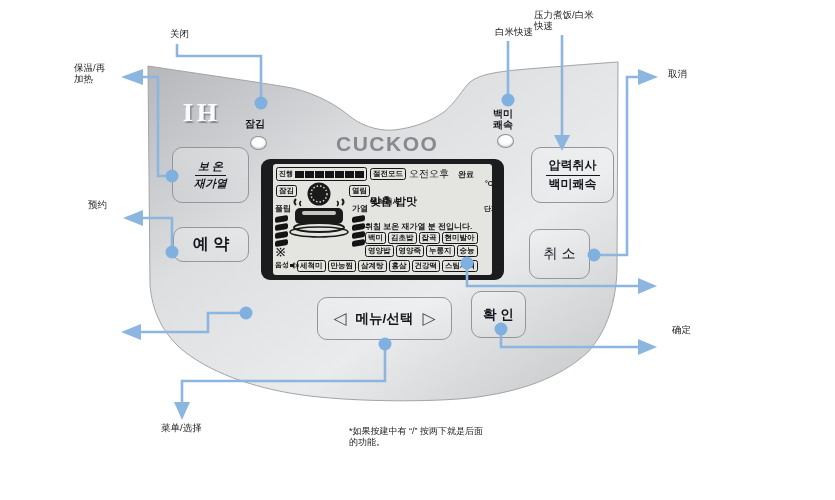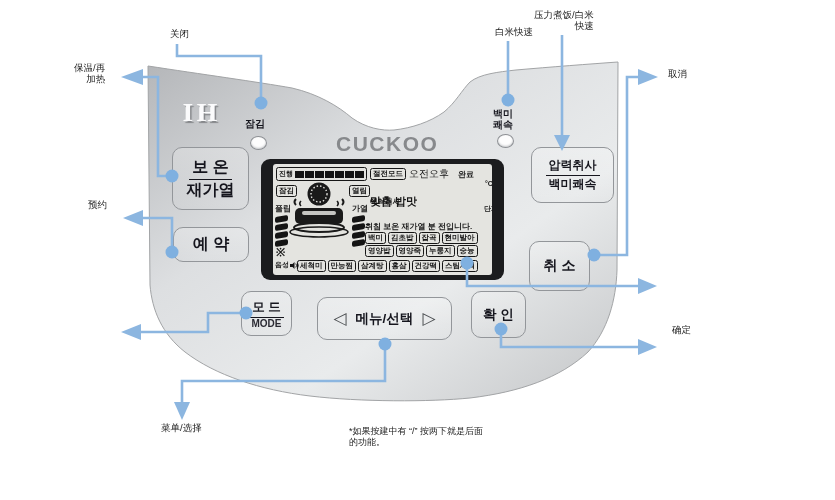--- a/index.html
+++ b/index.html
@@ -2,21 +2,21 @@
 <html><head>
 <meta charset="utf-8">
 <style>
   html,body{margin:0;padding:0;background:#fff;}
   #stage{position:relative;width:835px;height:500px;background:#ffffff;overflow:hidden;
          font-family:"Liberation Sans",sans-serif;}
   #stage *{box-sizing:border-box;}
   svg.layer{position:absolute;left:0;top:0;pointer-events:none;}
 
   
-  .cn{position:absolute;font-size:9.5px;color:#1c1c1c;line-height:10.5px;white-space:nowrap;text-align:right;}
+  .cn{position:absolute;font-size:9.5px;color:#1c1c1c;line-height:10.5px;white-space:nowrap;}
   .fn-block{position:absolute;left:664px;top:249px;width:172px;font-size:8.5px;
             color:#1c1c1c;line-height:9.6px;}
   .foot{position:absolute;left:349px;top:426px;width:150px;font-size:9px;color:#1c1c1c;line-height:10.5px;}
 
   
   .ih{position:absolute;left:183px;top:98px;font-family:"Liberation Serif",serif;
       font-size:26px;font-weight:bold;letter-spacing:4px;color:#fbfbfc;
       text-shadow:1.5px 1.5px 1px #85878a, -0.5px -0.5px 0 #e8e9ea;}
   .cuckoo{position:absolute;left:336px;top:132px;font-size:21px;font-weight:800;
       letter-spacing:1.5px;color:#87898c;}
@@ -88,42 +88,38 @@
 
   <div class="klabel" style="left:245px;top:119px;">잠김</div>
   <div class="circle-btn" style="left:250px;top:136px;"></div>
 
   <div class="klabel" style="left:493px;top:109px;">
     <span>백미</span><br>
     <span>쾌속</span>
   </div>
   <div class="circle-btn" style="left:497px;top:134px;"></div>
 
-  <div class="pbtn" style="left:172px;top:147px;width:77px;height:63px;font-size:16px;font-weight:bold;">
+  <div class="pbtn" style="left:172px;top:147px;width:77px;height:56px;font-size:11px;font-weight:bold;font-style:italic;">
     <span class="u">보 온</span>
     <span>재가열</span>
   </div>
 
   <div class="pbtn" style="left:173px;top:227px;width:76px;height:35px;font-size:16px;font-weight:bold;">
     <span>예 약</span>
   </div>
 
   <div class="pbtn" style="left:531px;top:147px;width:83px;height:56px;font-size:12px;font-weight:bold;">
     <span class="u">압력취사</span>
     <span>백미쾌속</span>
   </div>
 
-  <div class="pbtn" style="left:529px;top:229px;width:61px;height:50px;font-size:14px;font-weight:bold;margin-top:12px;">
+  <div class="pbtn" style="left:529px;top:229px;width:61px;height:50px;font-size:14px;font-weight:normal;">
     <span>취 소</span>
   </div>
 
-  <div class="pbtn" style="left:241px;top:291px;width:51px;height:45px;font-size:12.5px;font-weight:bold;">
-    <span class="u">모 드</span>
-    <span style="font-size:10px;color:#2a2a33;">MODE</span>
-  </div>
 
   <div class="pbtn" style="left:317px;top:297px;width:135px;height:43px;flex-direction:row;gap:9px;font-size:13.5px;font-weight:bold;">
     <span style="font-size:17px;font-weight:normal;color:#4a4d50;">◁</span>
     <span>메뉴/선택</span>
     <span style="font-size:17px;font-weight:normal;color:#4a4d50;">▷</span>
   </div>
 
   <div class="pbtn" style="left:471px;top:291px;width:55px;height:47px;font-size:13.5px;font-weight:bold;">
     <span>확 인</span>
   </div>

